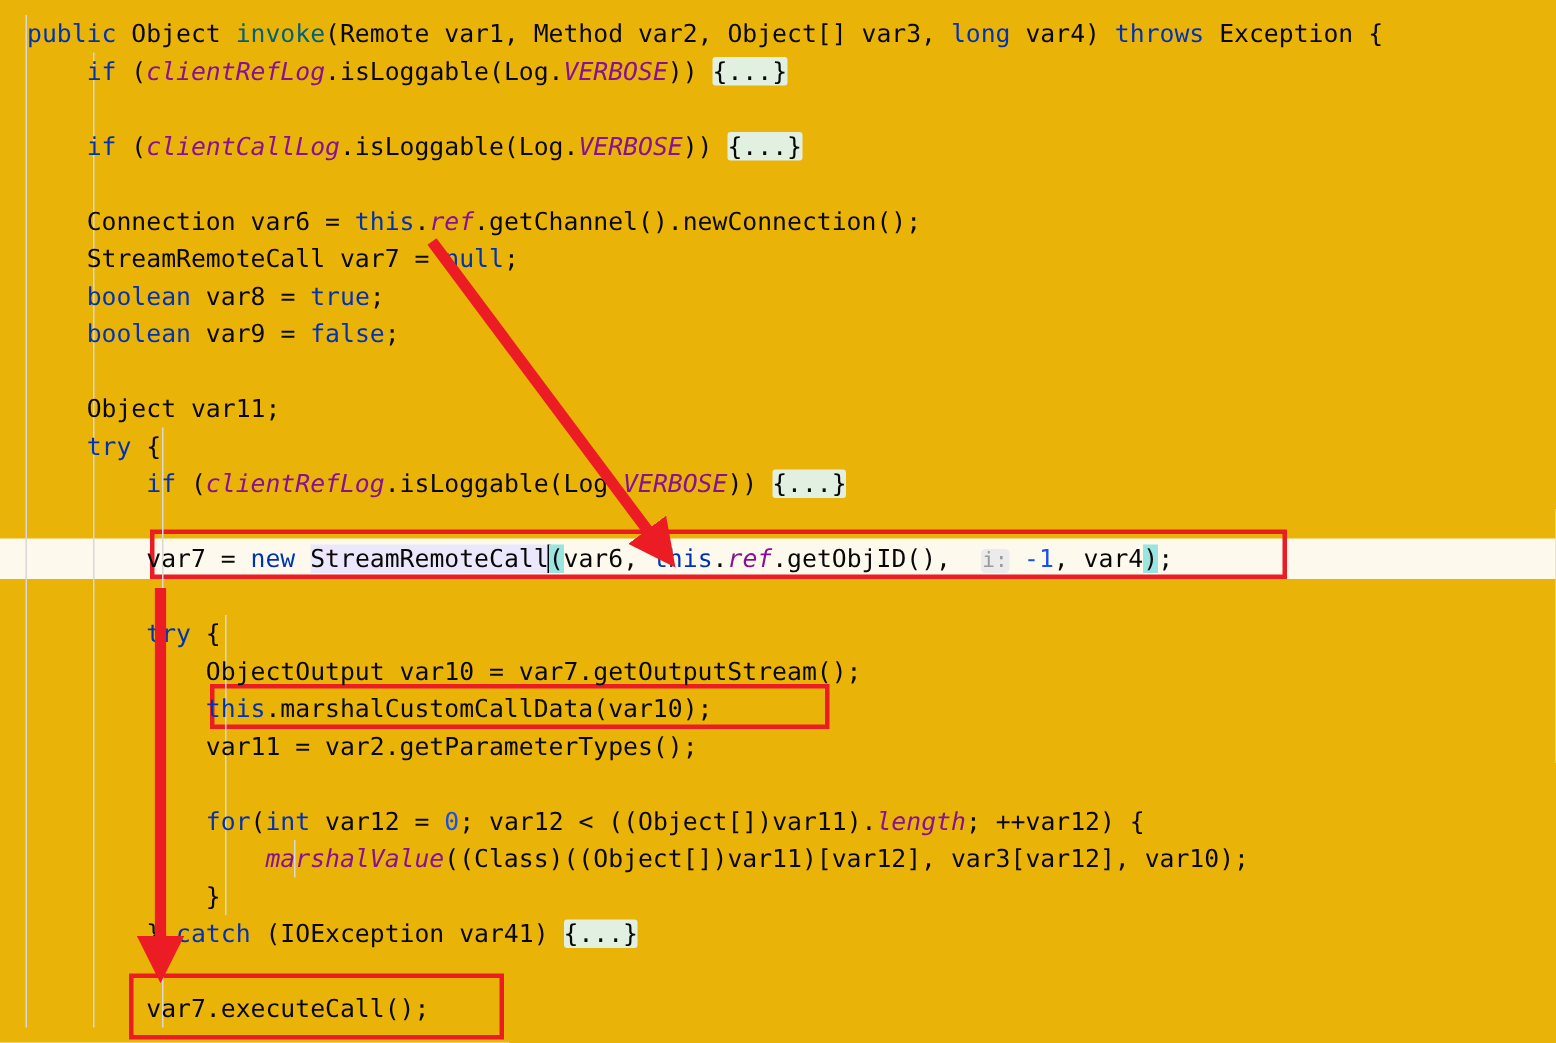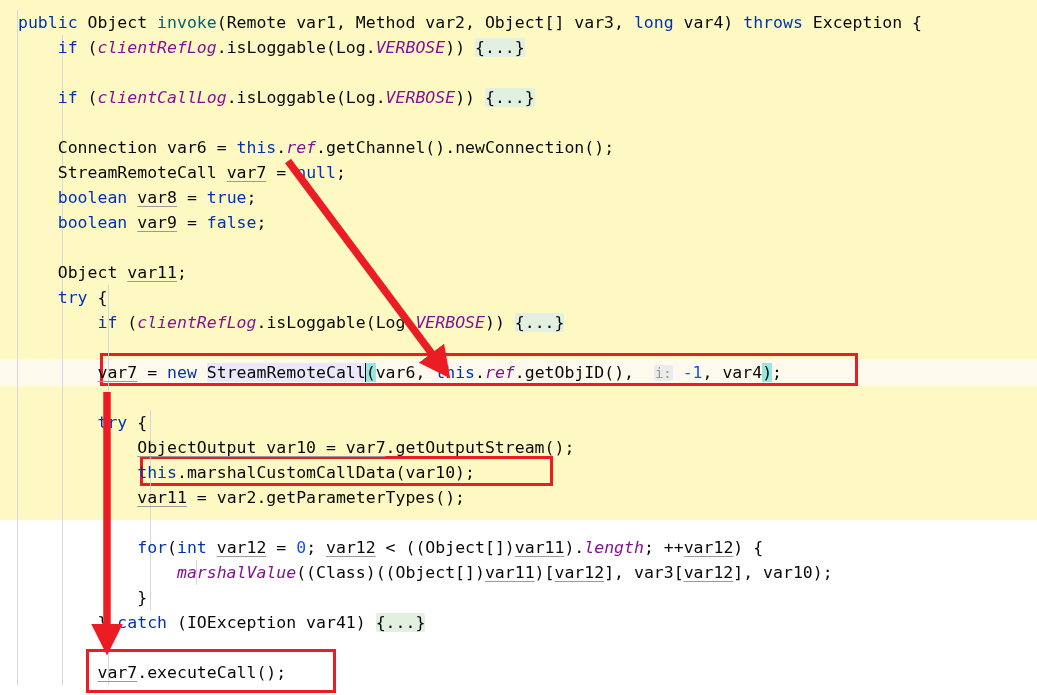--- a/index.html
+++ b/index.html
@@ -7,22 +7,22 @@
     background: #ffffff;
   }
   body {
     width: 1037px; height: 695px;
     overflow: hidden;
     font-family: "DejaVu Sans Mono", "Liberation Mono", monospace;
   }
   #editor {
     position: relative;
     width: 1037px;
-    height: 520px;
-    background: #fef9c3;
+    height: 695px;
+    background: #eab308;
     font-size: 16.5px;
     line-height: 25px;
   }
   
   .guide {
     position: absolute;
     width: 1px;
     background: #d8d8d8;
     z-index: 1;
   }
@@ -49,21 +49,21 @@
   .ln { display: block; height: 25px; padding-left: 18px; }
   
   .kw   { color: #0033b3; }
   .num  { color: #1750eb; }
   .fld  { color: #871094; font-style: italic; }
   .stat { color: #871094; font-style: italic; }
   .inst { color: #871094; font-style: italic; }
   .mth  { color: #00627a; }
   .txt  { color: #080808; }
   .fold { background: #e1f0e1; color: #080808; border-radius: 2px; }
-  .var-decl { text-decoration: underline; text-decoration-color: #9a9a9a; text-underline-offset: 3px; margin-top: 10px; }
+  .var-decl { text-decoration-color: #9a9a9a; text-underline-offset: 3px; margin-top: 10px; }
   .sel-ident { background: #ece8fc; }
   .brace-hl { background: #99e6e0; }
   .hint {
     background: #ebebeb;
     color: #9a9a9a;
     border-radius: 3px;
     font-size: 14px;
     padding: 0 1px;
   }
   .caret {

